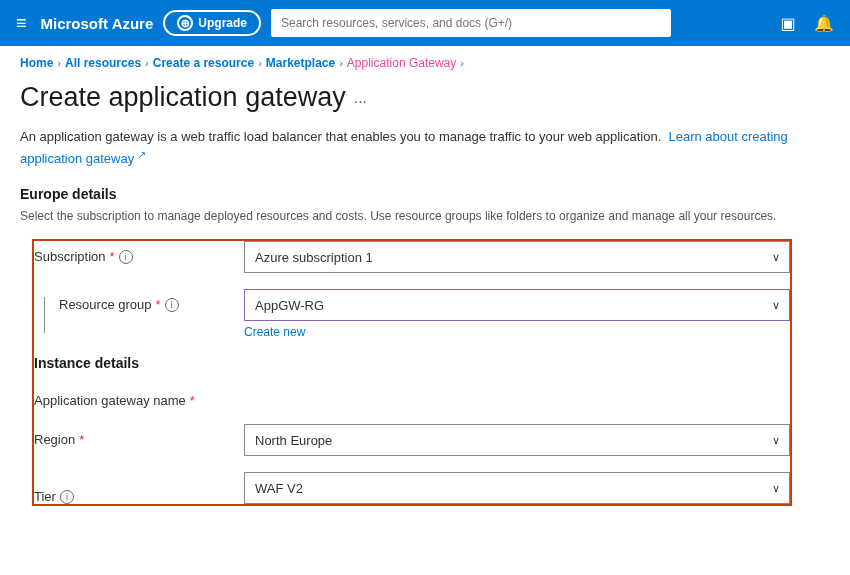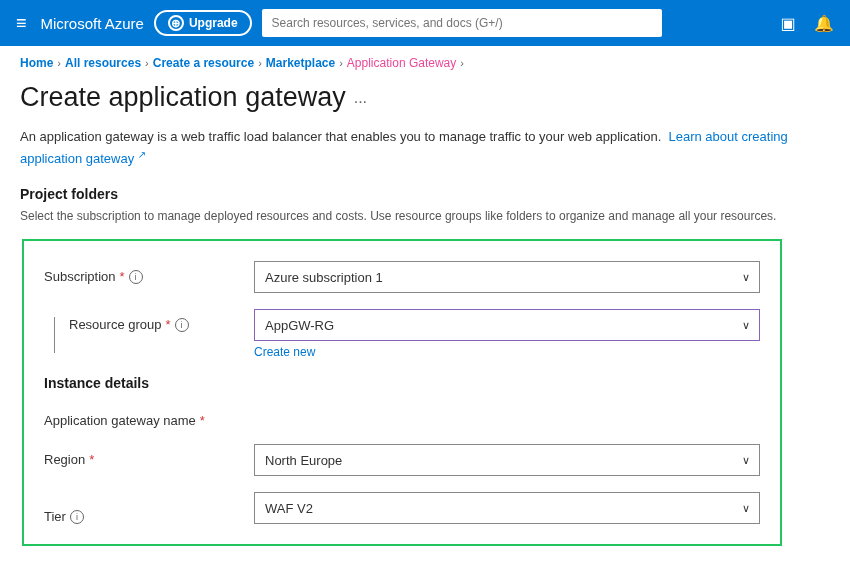--- a/index.html
+++ b/index.html
@@ -16,21 +16,21 @@
     }
     .nav-hamburger {
       color: #fff;
       font-size: 18px;
       cursor: pointer;
       padding: 4px;
     }
     .nav-brand {
       color: #fff;
       font-size: 15px;
-      font-weight: 400;
+      font-weight: 700;
       white-space: nowrap;
     }
     .nav-upgrade-btn {
       border: 2px solid #fff;
       border-radius: 16px;
       color: #fff;
       background: transparent;
       padding: 3px 12px;
       font-size: 12px;
       font-weight: 600;
@@ -138,24 +138,23 @@
     .section-desc {
       font-size: 12px;
       color: #555;
       margin-bottom: 14px;
       max-width: 780px;
       line-height: 1.4;
     }
 
     
     .form-area {
-      border: 2px solid #22c55e;
-      padding: 20px;
+      border: 2px solid #c2410c;
       max-width: 760px;
-      margin-left: 2px;
+      margin-left: 12px;
     }
 
     .form-row {
       display: flex;
       align-items: flex-start;
       margin-bottom: 16px;
       gap: 10px;
     }
     .form-row:last-child { margin-bottom: 0; align-items: flex-end; }
 
@@ -317,21 +316,21 @@
   <div class="page-title-row">
     <h1 class="page-title">Create application gateway</h1>
     <span class="title-ellipsis">...</span>
   </div>
 
   <p class="description-text">
     <span>An application gateway is a web traffic load balancer that enables you to manage traffic to your web application.</span>&nbsp;
     <a href="#"><span>Learn about creating application gateway</span> <span class="external-link-icon">↗</span></a>
   </p>
 
-  <div class="section-title">Project folders</div>
+  <div class="section-title">Europe details</div>
   <div class="section-desc">Select the subscription to manage deployed resources and costs. Use resource groups like folders to organize and manage all your resources.</div>
 
   <div class="form-area">
 
     <div class="form-row">
       <div class="form-label-col">
         <span>Subscription</span>
         <span class="required-star">*</span>
         <span class="info-icon">i</span>
       </div>

